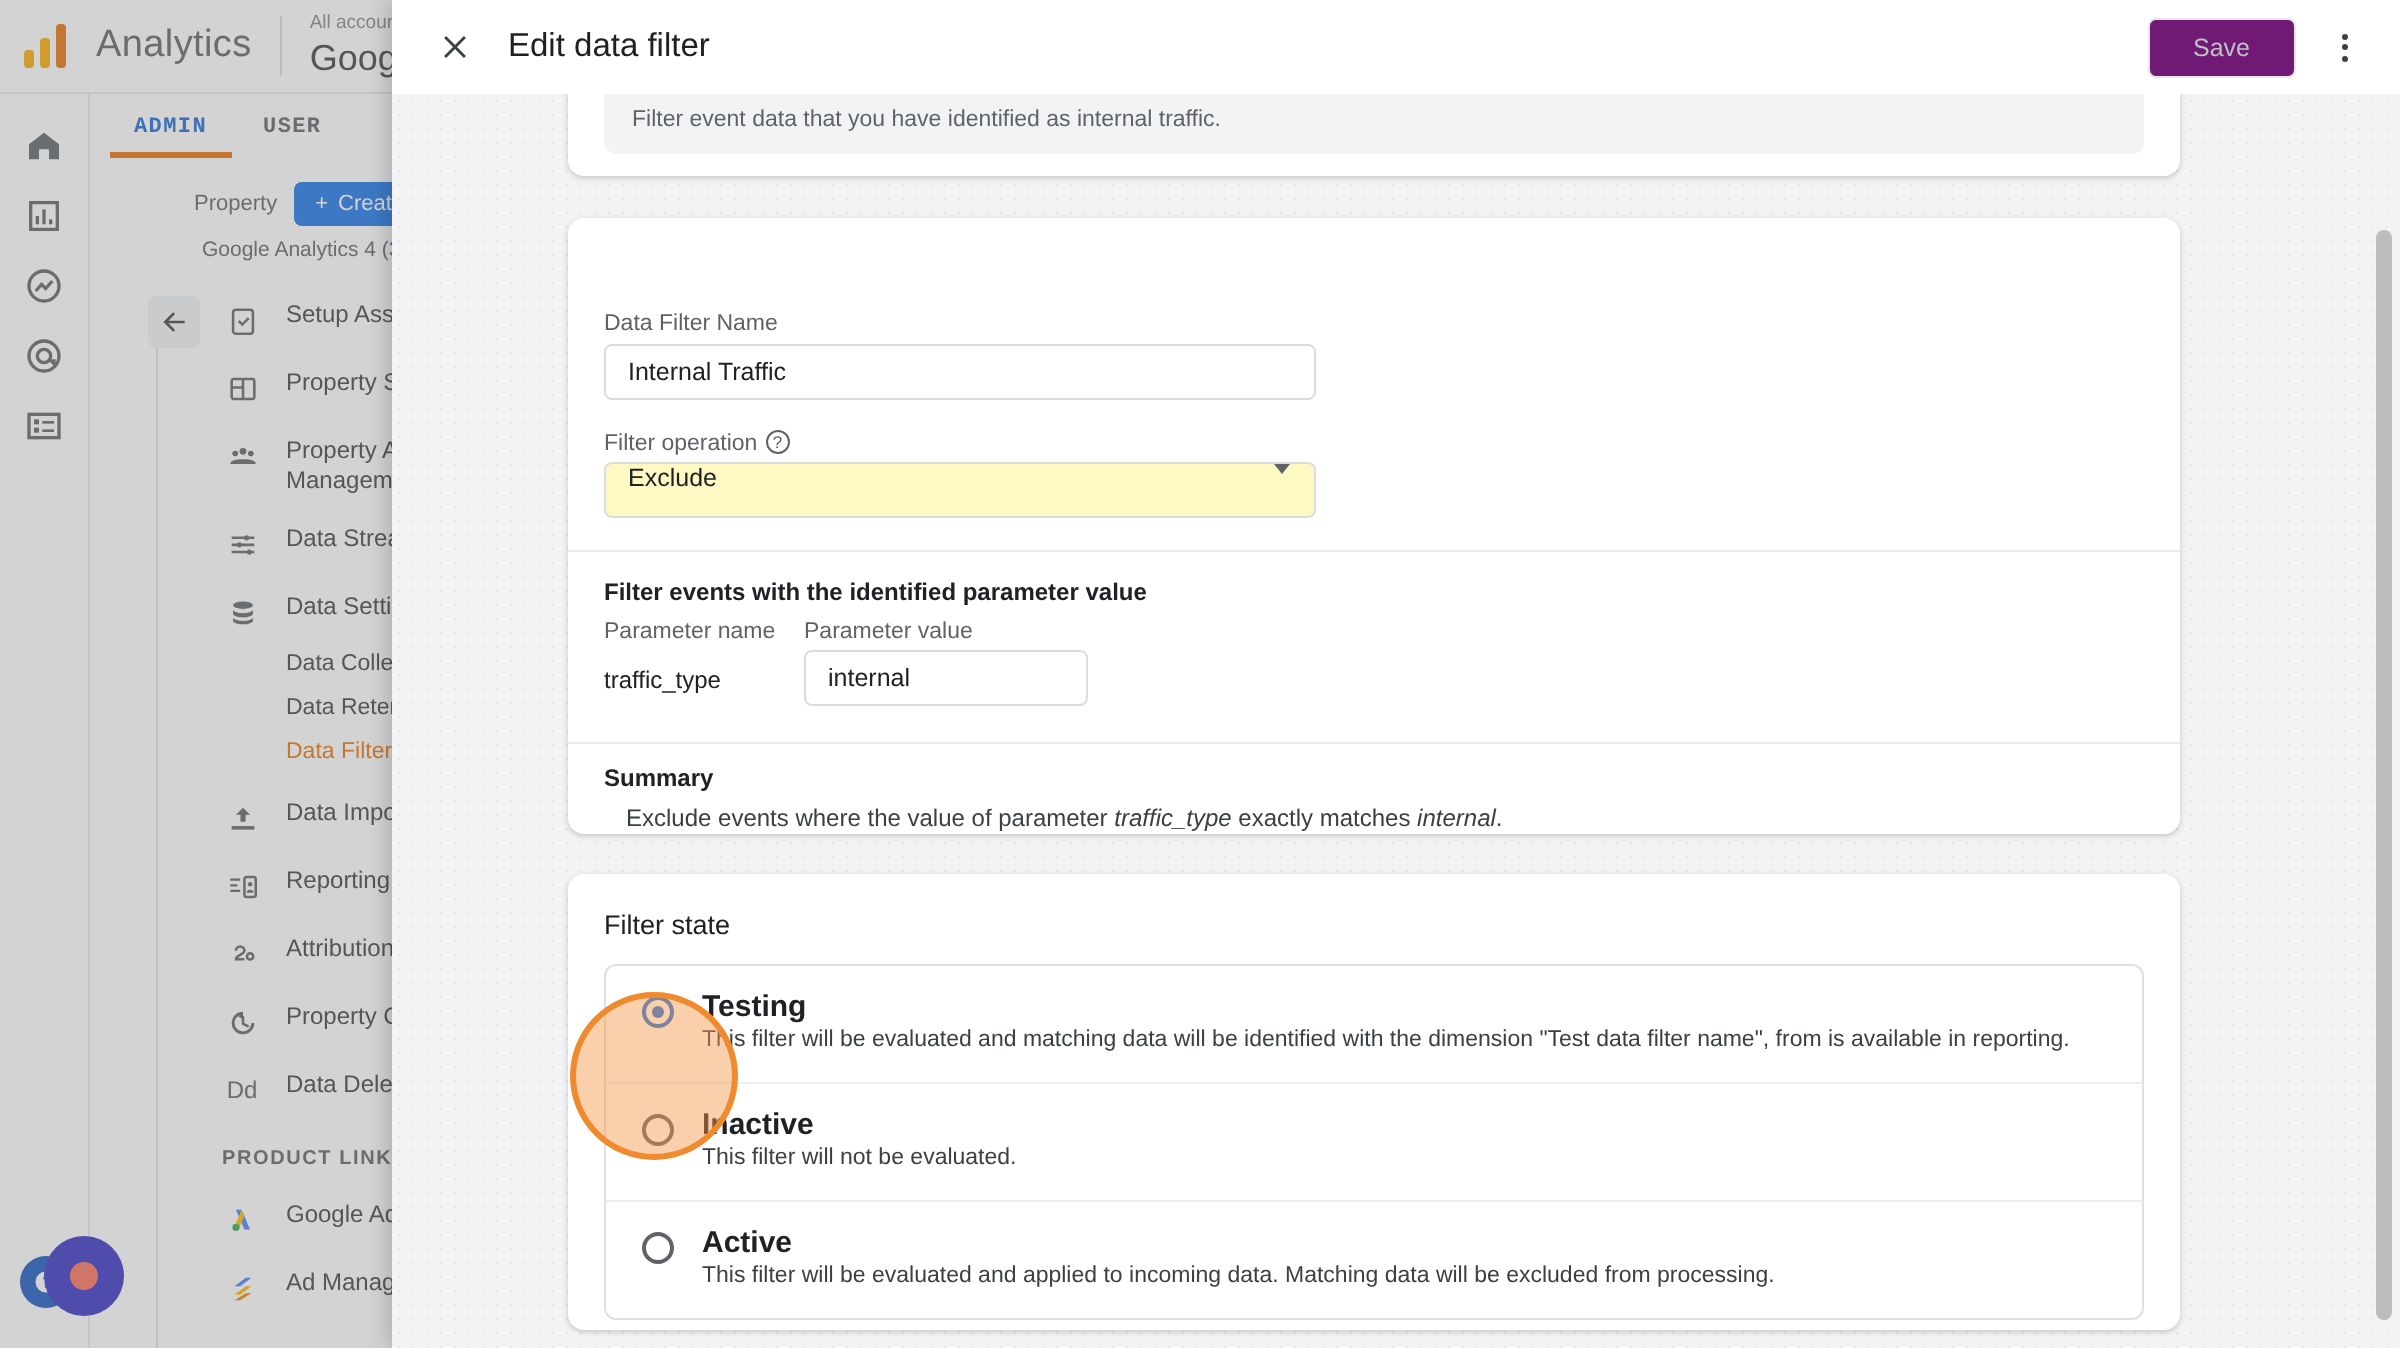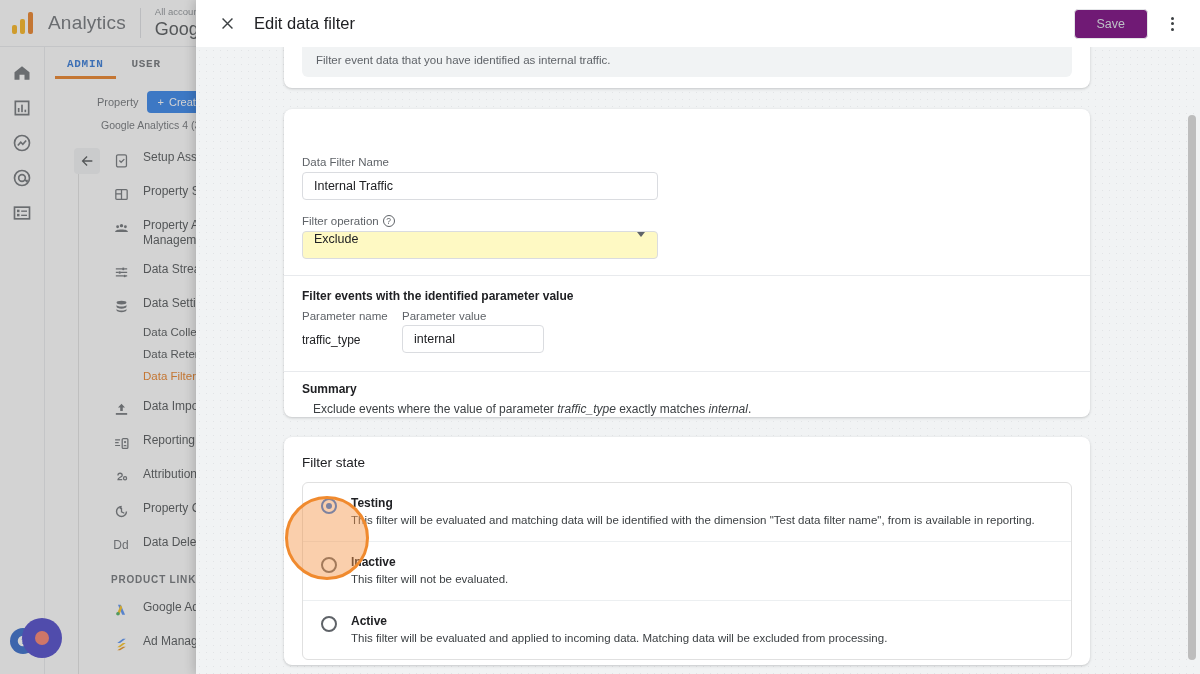--- a/index.html
+++ b/index.html
@@ -145,21 +145,21 @@
   #card-state { left:88px; top:390px; width:806px; height:228px; }
   .radio-group { position:absolute; left:18px; top:45px; right:18px; border:1px solid #e0e0e0; border-radius:6px; overflow:hidden; }
   .radio-row { display:flex; align-items:flex-start; padding: 13px 16px 13px 18px; gap:14px; border-bottom:1px solid #eceff1; }
   .radio-row:last-child { border-bottom:none; }
   .radio {
     flex:0 0 16px; width:16px;height:16px;border-radius:50%;
     border:2px solid #5f6368; margin-top:2px; position:relative; background:#fff;
   }
   .radio.checked { border-color:#1a73e8; }
   .radio.checked::after { content:""; position:absolute; left:3px; top:3px; width:6px;height:6px;border-radius:50%;background:#1a73e8; }
-  .rl-title { font-size:12px; font-weight:bold; color:#202124; line-height:15px; }
+  .rl-title { font-size:15px; font-weight:bold; color:#202124; line-height:15px; }
   .rl-desc { font-size:11.5px; color:#3c4043; line-height:16px; margin-top:1px; }
 
   
   .click-ring {
     position:absolute; left:285px; top:496px; width:84px; height:84px;
     border-radius:50%; background:rgba(244,151,74,.46);
     border: 3px solid #f08a2e; z-index:20; pointer-events:none;
   }
 
   

